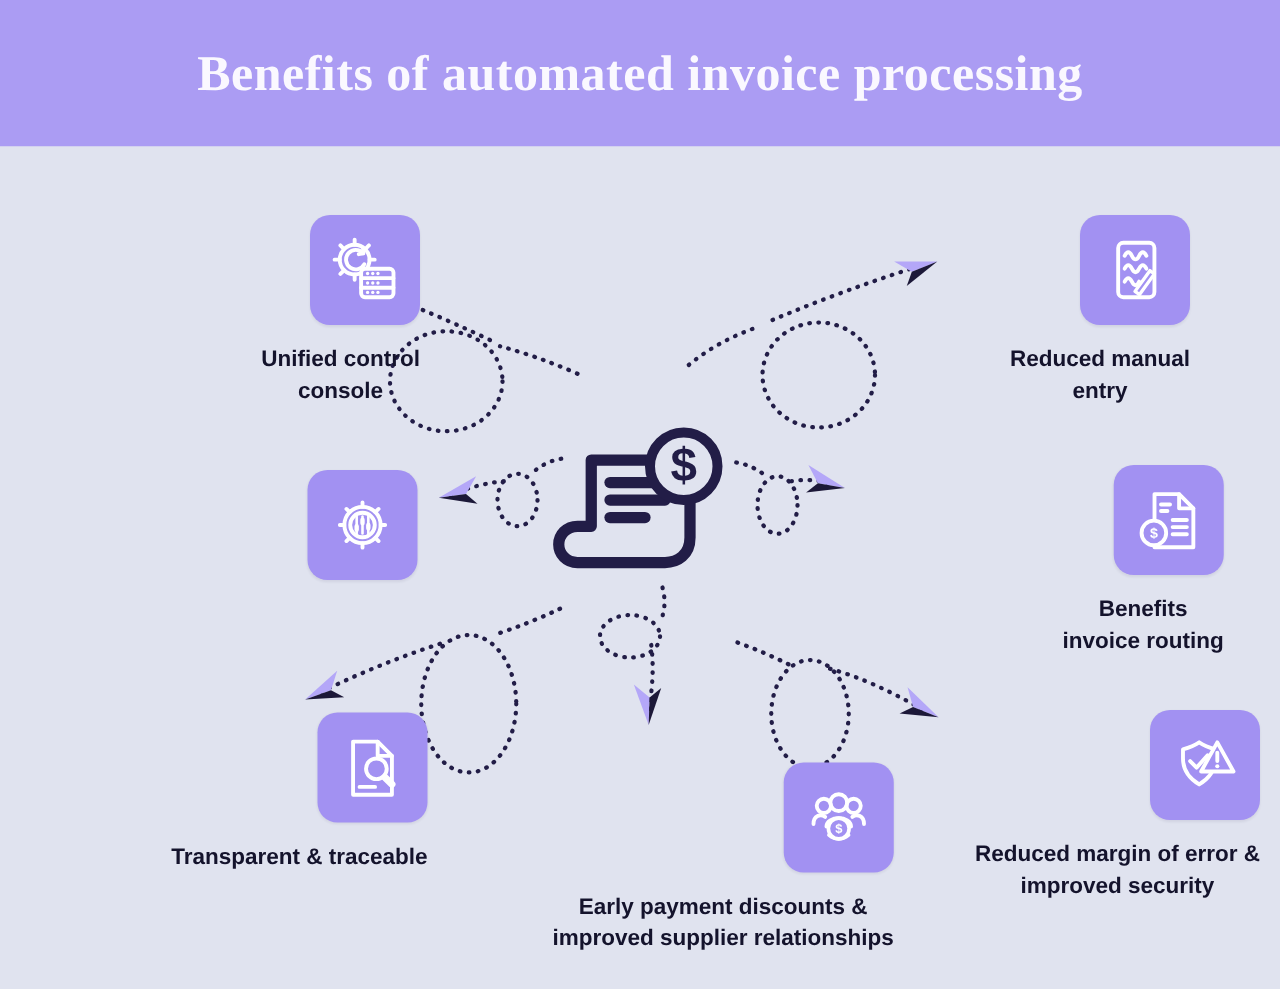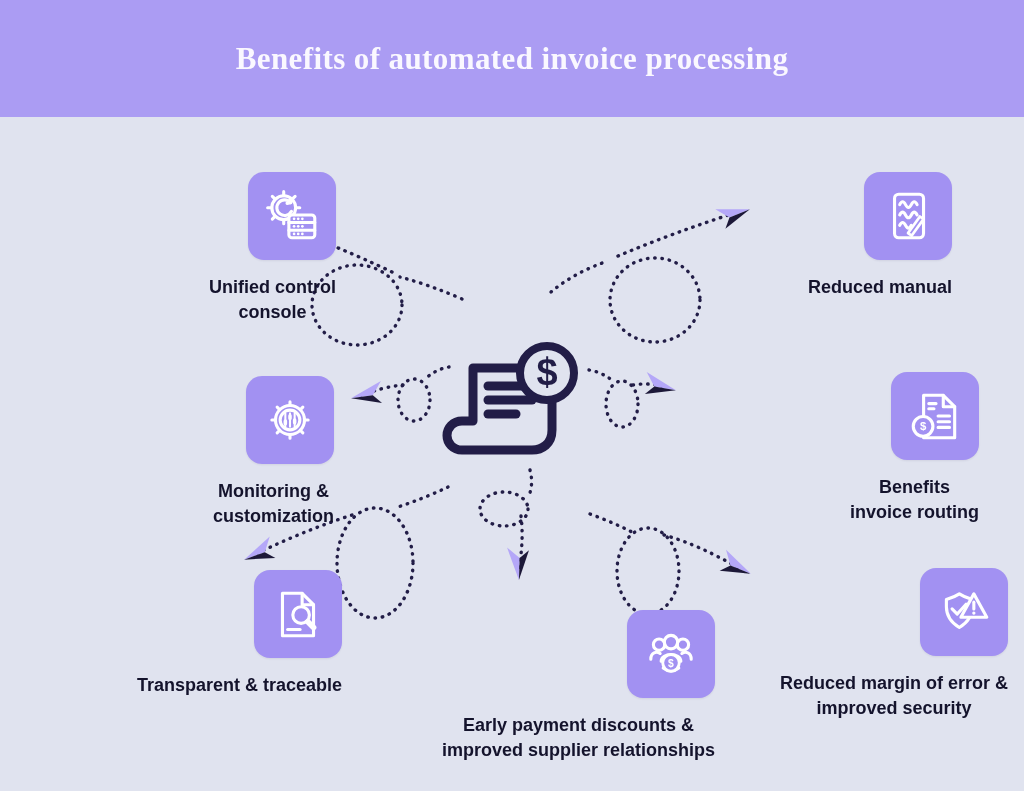--- a/index.html
+++ b/index.html
@@ -12,21 +12,21 @@
     --label-color:#14132c;
     --title-color:#faf8ff;
   }
   *{margin:0;padding:0;box-sizing:border-box;}
   html,body{width:1024px;height:791px;overflow:hidden;}
   body{font-family:"Liberation Sans",sans-serif;background:var(--body-bg);}
   .stage{position:relative;width:1024px;height:791px;background:var(--body-bg);}
 
   .header{position:absolute;left:0;top:0;width:1024px;height:117px;
     background:var(--header-bg);display:flex;align-items:center;justify-content:center;}
-  .title{font-family:"Liberation Serif",serif;font-weight:700;font-size:31px;
+  .title{font-family:"Liberation Serif",serif;font-weight:700;font-size:40px;
     letter-spacing:.4px;color:var(--title-color);}
 
   .arrows{position:absolute;left:0;top:0;width:1024px;height:791px;pointer-events:none;}
 
   .node{position:absolute;display:flex;flex-direction:column;align-items:flex-end;}
   .tile{width:88px;height:88px;border-radius:16px;background:var(--tile-bg);
     display:flex;align-items:center;justify-content:center;box-shadow:0 1px 2px rgba(34,29,71,.08);}
   .tile svg{display:block;}
   .label{margin-top:15px;text-align:center;font-weight:700;font-size:18px;
     line-height:25px;color:var(--label-color);}
@@ -155,42 +155,39 @@
           <rect x="15" y="7" width="28" height="42" rx="4"></rect>
           <path d="M 20 17 q 2.8 -5.5 5.6 0 t 5.6 0 t 5.6 0"></path>
           <path d="M 20 27 q 2.8 -5.5 5.6 0 t 5.6 0 t 5.6 0"></path>
           <path d="M 20 37 q 2.8 -5.5 5.6 0 t 5.6 0"></path>
         </g>
         <path d="M 28 44.5 L 39.5 28.5 L 43 31 L 31.5 47 Z" fill="var(--tile-bg)" stroke="#fff" stroke-width="2.6" stroke-linejoin="round"></path>
       </svg>
     </div>
     <div class="label">
       <span>Reduced manual</span>
+      <span>entry</span>
     </div>
   </div>
 
   <div class="node pos-ml">
     <div class="tile">
       <svg width="58" height="58" viewBox="0 0 56 56">
         <g class="ticon">
           <circle cx="28" cy="28" r="14"></circle>
           <circle cx="28" cy="28" r="9.5"></circle>
           <path d="M 28 10.5 V 14 M 28 42 V 45.5 M 10.5 28 H 14 M 42 28 H 45.5 M 15.6 15.6 L 18.1 18.1 M 37.9 37.9 L 40.4 40.4 M 40.4 15.6 L 37.9 18.1 M 15.6 40.4 L 18.1 37.9"></path>
         </g>
         <g stroke="#fff" stroke-width="2" stroke-linecap="round" fill="none">
           <path d="M 23.5 21.5 V 34.5 M 28 21.5 V 34.5 M 32.5 21.5 V 34.5"></path>
         </g>
         <g stroke="#fff" stroke-width="3.4" stroke-linecap="round">
           <path d="M 23.5 29 v 2.6 M 28 24 v 2.6 M 32.5 28 v 2.6"></path>
         </g>
       </svg>
-    </div>
-    <div class="label">
-      <span>Monitoring &amp;</span>
-      <span>customization</span>
     </div>
   </div>
 
   <div class="node pos-mr">
     <div class="tile">
       <svg width="58" height="58" viewBox="0 0 56 56">
         <g class="ticon">
           <path d="M 17 8 L 36 8 L 47 19 L 47 49 L 17 49 Z"></path>
           <path d="M 36 8 L 36 19 L 47 19"></path>
           <path d="M 22 16 H 29 M 22 21 H 27"></path>

